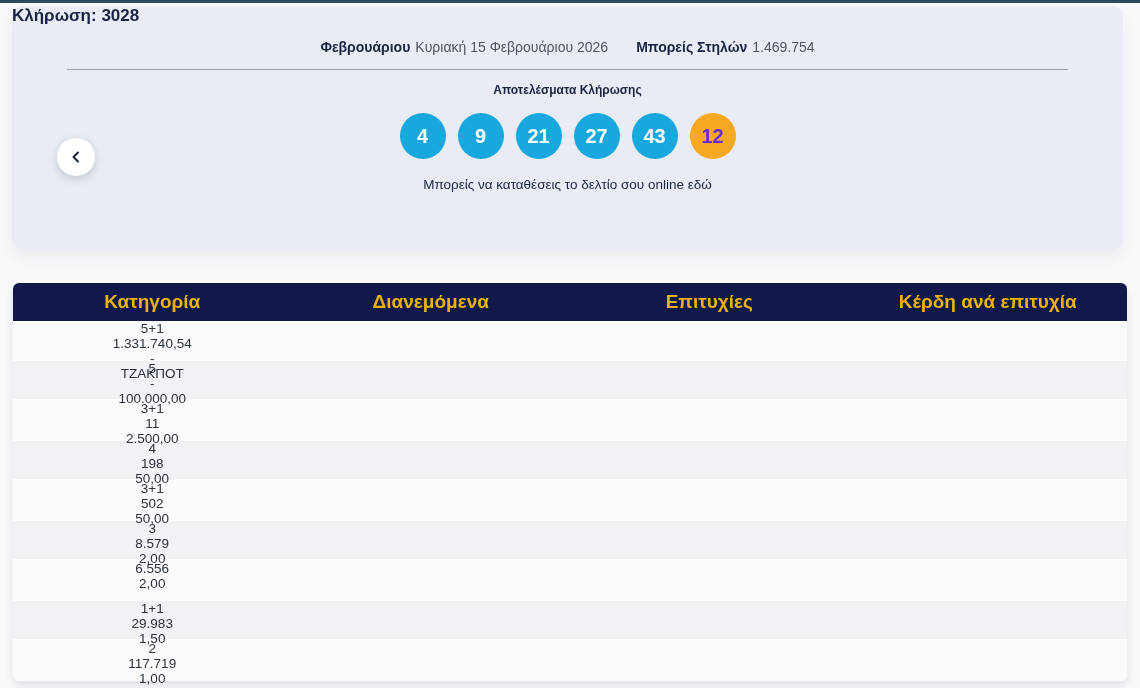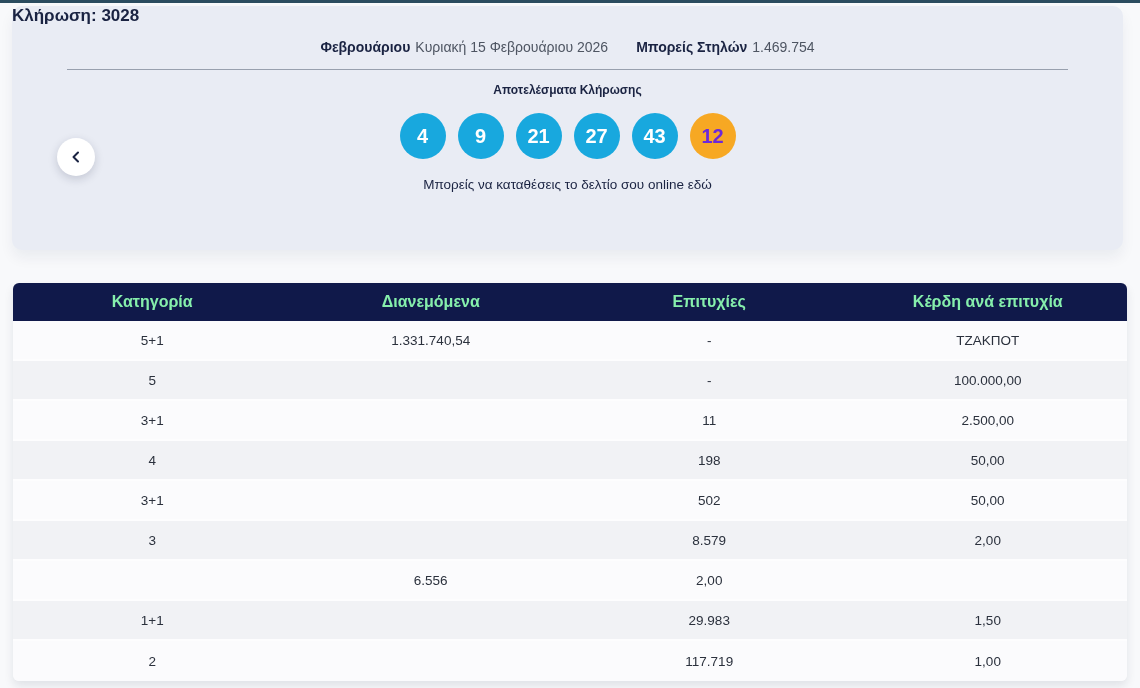--- a/index.html
+++ b/index.html
@@ -111,29 +111,29 @@
   .thead {
     display: flex;
     background: #10194a;
     border-radius: 6px 6px 0 0;
     height: 38px;
     align-items: center;
   }
   .thead .th {
     width: 25%;
     text-align: center;
-    color: #86efac;
-    font-weight: bold;
-    font-size: 16px;
+    color: #eab308;
+    font-weight: bold;
+    font-size: 19px;
   }
   .trow {
     display: flex;
     height: 38px;
-    align-items: center;
     border-bottom: 2px solid #fdfdfe;
+    flex-direction: column;
   }
   .trow:nth-child(odd)  { background: #fbfbfd; }
   .trow:nth-child(even) { background: #f1f2f5; }
   .trow:last-child { border-bottom: none; border-radius: 0 0 6px 6px; height: 40px; }
   .trow .td {
     width: 25%;
     text-align: center;
     font-size: 13.5px;
     color: #2b313d;
   }

